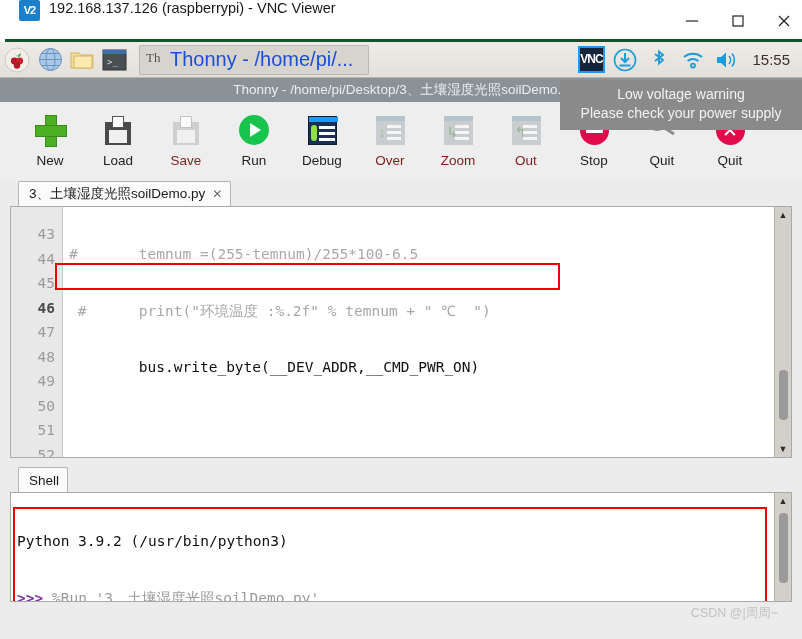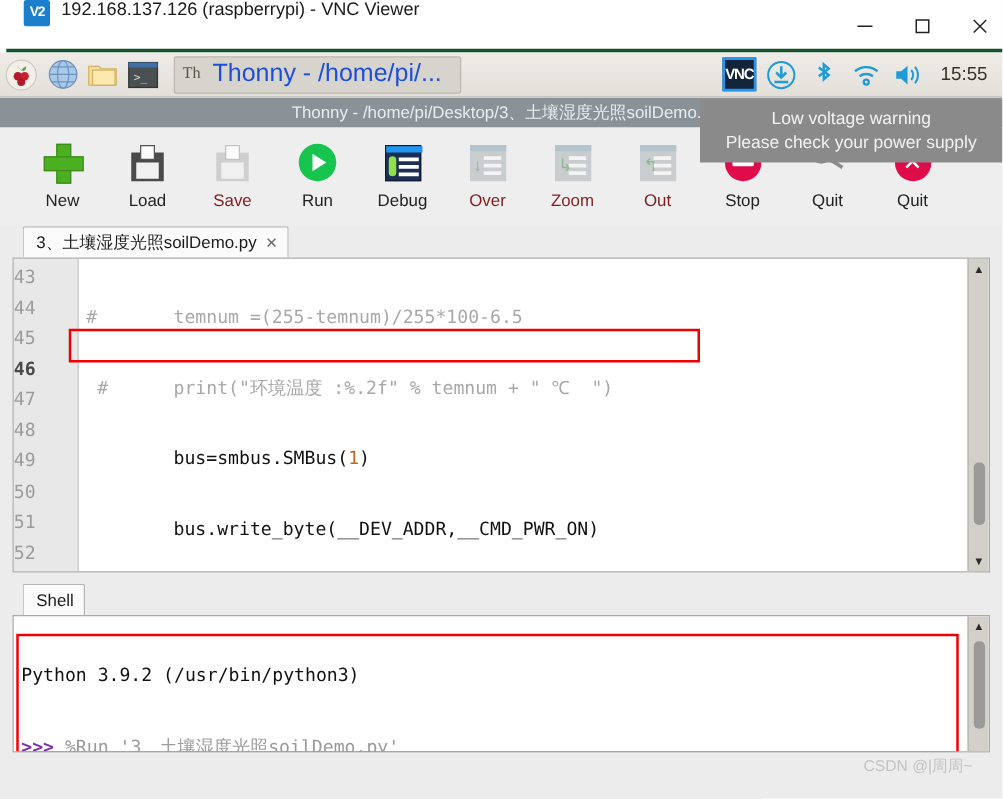--- a/index.html
+++ b/index.html
@@ -125,21 +125,21 @@
     border-radius: 2px 2px 0 0;
   }
   .tab .closex { margin-left: 7px; color: #6b6b6b; font-size: 12px; }
 
   .codebox {
     position: relative; height: 252px; border: 1px solid #a9a9a9; background: #fff; display: flex; overflow: hidden;
   }
   .gutter {
     width: 52px; background: #e8e8e8; border-right: 1px solid #c8c8c8;
     font-family: "DejaVu Sans Mono", monospace; font-size: 14.5px; color: #9b9b9b;
-    padding-right: 7px; padding-top: 3px; flex: none;
+    text-align: right; padding-right: 7px; padding-top: 15px; flex: none;
   }
   .gutter div { height: 24.5px; line-height: 24.5px; }
   .gutter div.cur { color: #4a4a4a; font-weight: bold; }
   .codelines {
     flex: 1; position: relative; padding-top: 3px; padding-left: 6px;
     font-family: "DejaVu Sans Mono", monospace; font-size: 14.5px; white-space: pre; color: #111;
     overflow: hidden;
   }
   .codelines .cl { height: 24.5px; line-height: 24.5px; }
   .cmt { color: #a8a8a8; }
@@ -421,21 +421,20 @@
           <div>50</div>
           <div>51</div>
           <div>52</div>
           <div>53</div>
 
         </div>
 
         <div class="codelines">
           <div class="cl"><span class="cmt">#       temnum =(255-temnum)/255*100-6.5</span></div>
           <div class="cl"><span class="cmt"> #      print("环境温度 :%.2f" % temnum + " ℃  ")</span></div>
-          <div class="cl">        bus=smbus.SMBus(<span class="num">1</span>)</div>
           <div class="cl"><span class="sel">        bus.write_byte(__DEV_ADDR,__CMD_PWR_ON)</span></div>
           
           
           
           
           
           
           
           
           

